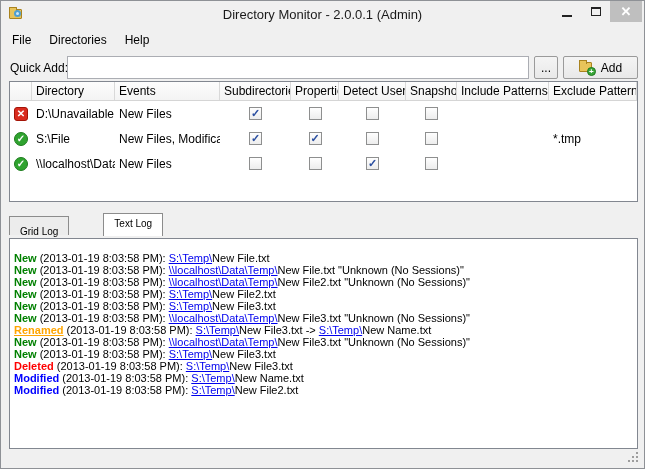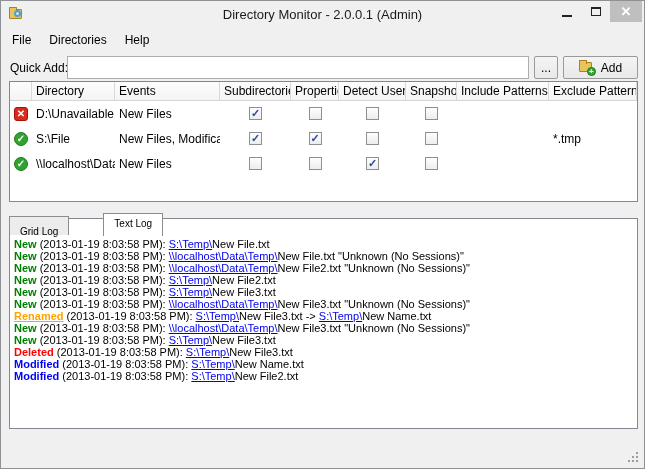--- a/index.html
+++ b/index.html
@@ -49,21 +49,21 @@
   .checkbox.checked .mark { visibility:visible; }
   .status-ok { width:14px; height:14px; border-radius:50%; background:#2fa32f; border:1px solid #1e7c1e; color:#fff; font-size:10px; font-weight:bold; display:flex; align-items:center; justify-content:center; }
   .status-error { width:14px; height:14px; border-radius:3px; background:#d92b1e; border:1px solid #a31407; color:#fff; font-size:10px; font-weight:bold; display:flex; align-items:center; justify-content:center; }
 
   
   .tabstrip { position:absolute; left:8px; top:211px; height:23px; display:flex; align-items:flex-end; z-index:2; }
   .tab { border:1px solid #8c8c8c; border-bottom:none; background:#ececec; padding:9px 10px 3px 10px; height:19px; margin-right:2px; font-size:10px; }
   .tab.active { background:#fff; height:23px; padding-top:4px; margin-bottom:-1px;margin-left:32px; }
 
   
-  .logbox { position:absolute; left:8px; top:217px; width:629px; height:211px; background:#fff; border:1px solid #828790; padding:19px 4px; overflow:hidden; z-index:1; }
+  .logbox { position:absolute; left:8px; top:237px; width:629px; height:211px; background:#fff; border:1px solid #828790; padding:13px 4px; overflow:hidden; z-index:1; }
   .log-line { font-size:11px; line-height:12px; white-space:nowrap; }
   .log-action { font-weight:bold; }
   .log-link { color:#0000ee; text-decoration:underline; cursor:pointer; }
 
   
   .statusstrip { position:absolute; left:1px; right:1px; bottom:1px; height:22px; background:#f0f0f0; }
   .grip { position:absolute; right:4px; bottom:4px; width:12px; height:12px; }
   .grip::before { content:""; position:absolute; width:2px; height:2px; background:#9d9d9d; right:1px; bottom:1px;
     box-shadow:-4px 0 #9d9d9d, -8px 0 #9d9d9d, 0 -4px #9d9d9d, -4px -4px #9d9d9d, 0 -8px #9d9d9d; }
 </style>

